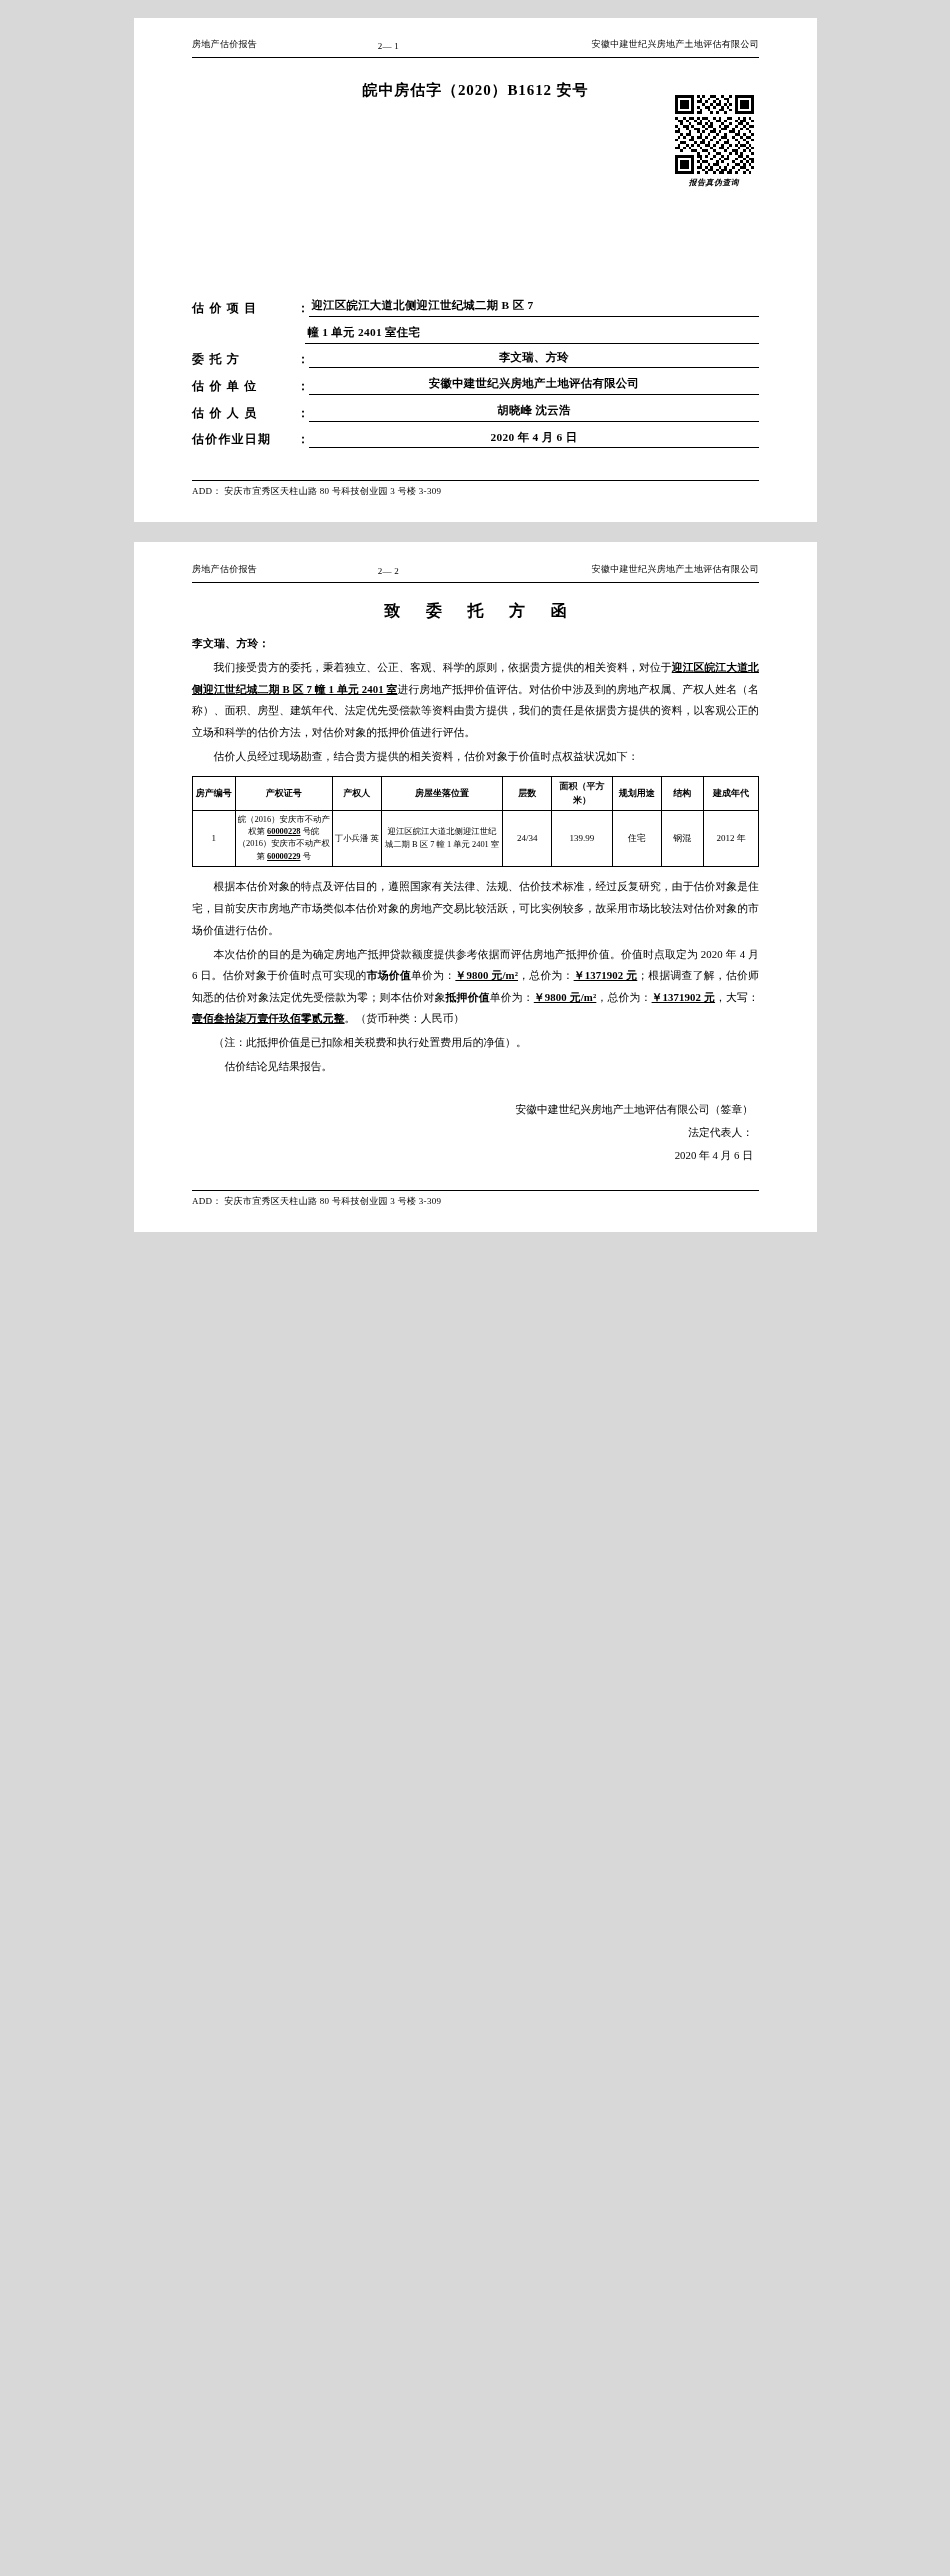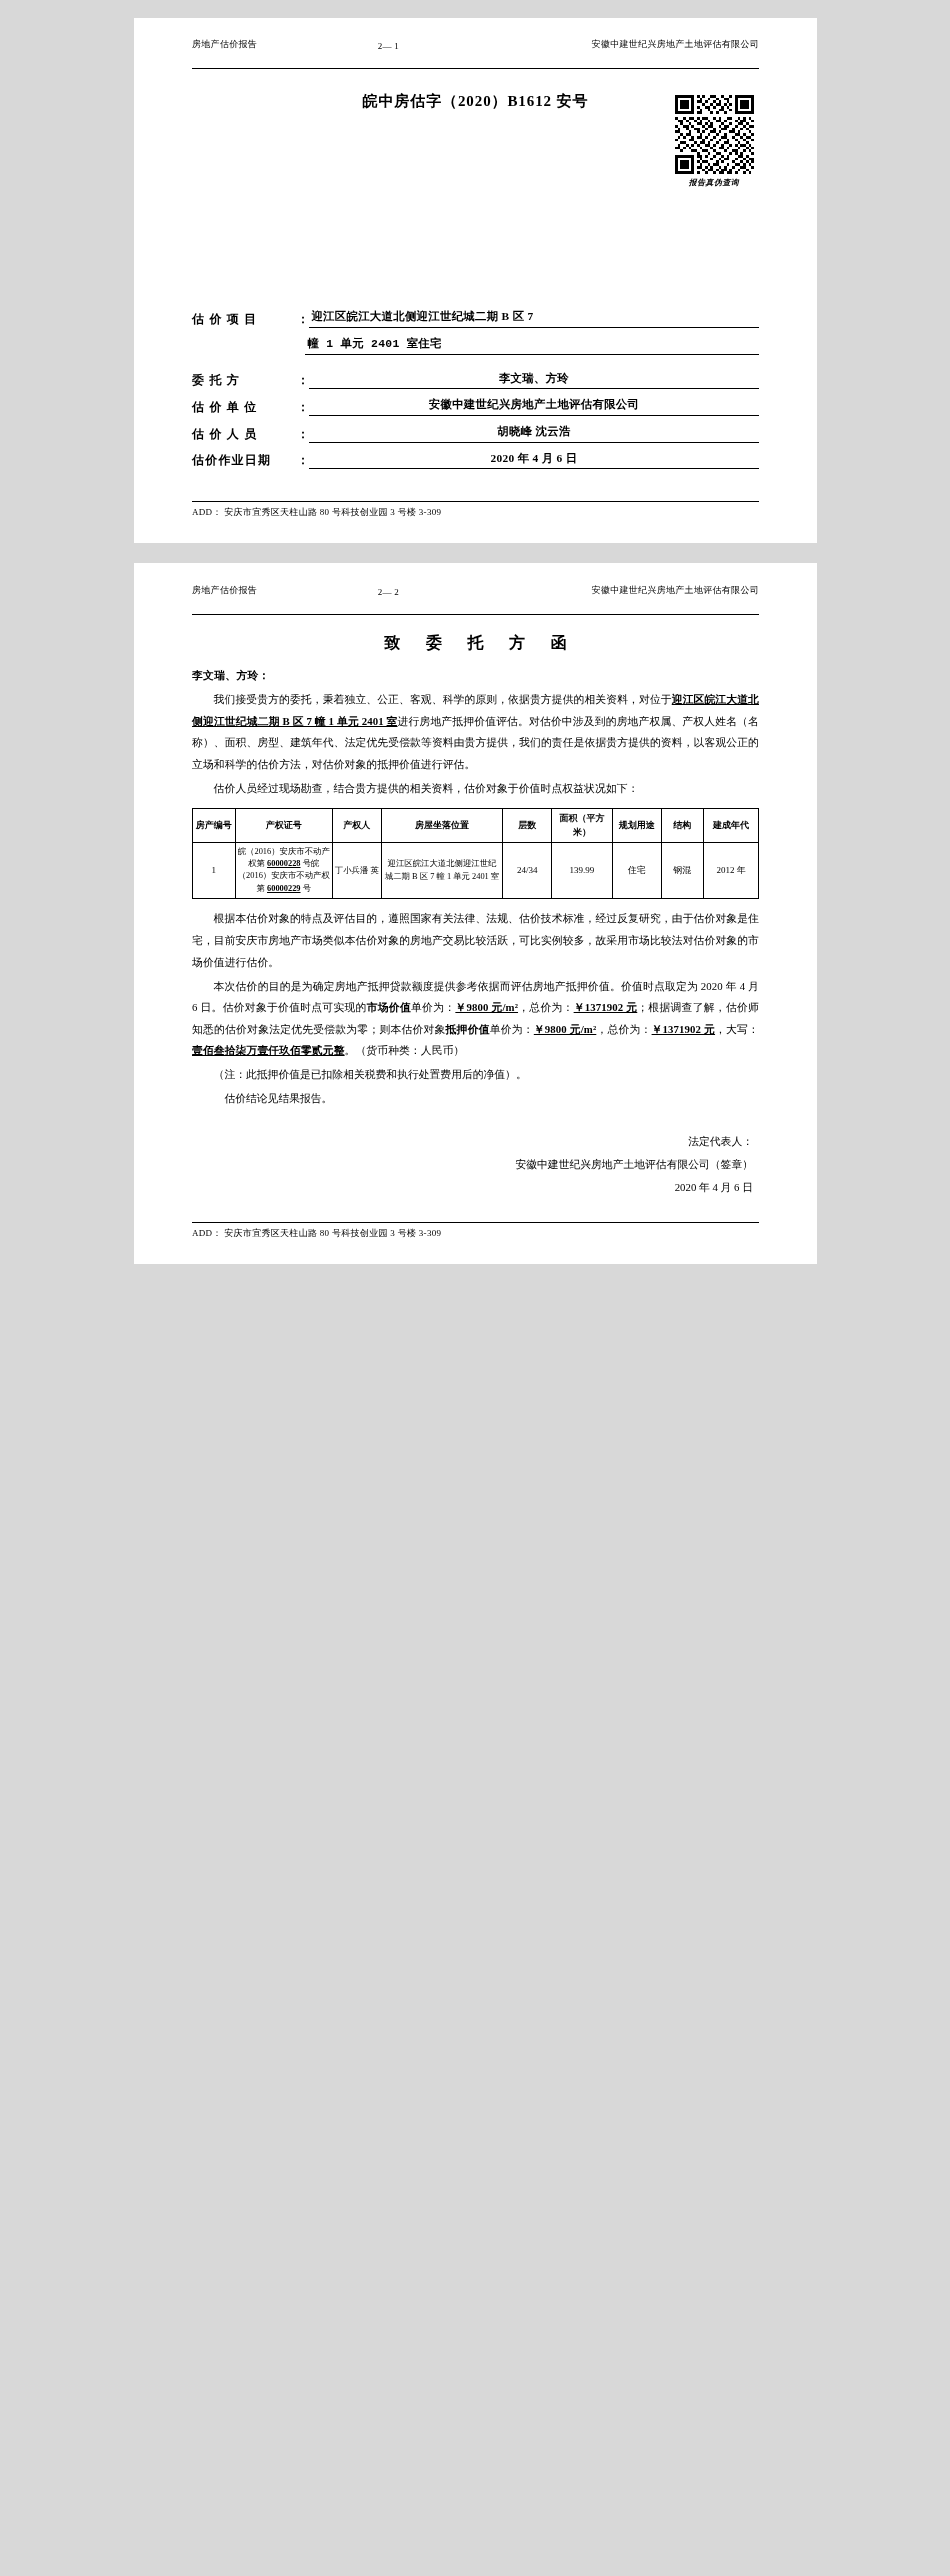--- a/index.html
+++ b/index.html
@@ -26,21 +26,21 @@
     padding: 20.4px 58px 24px 58px;
     position: relative;
   }
 
   
   .run-head {
     display: flex;
     align-items: flex-end;
     font-size: 9px;
     letter-spacing: 0.3px;
-    padding-bottom: 17px;
+    padding-bottom: 6px;
     border-bottom: 1px solid #000;
     margin-bottom: 0;
   }
   .run-head .rh-left { flex: 0 0 auto; }
   .run-head .rh-mid { flex: 1 1 auto; text-align: center; margin-left: -72px;}
   .run-head .rh-right { flex: 0 0 auto; }
 
   
   .qr-block {
     position: absolute;
@@ -112,22 +112,21 @@
     letter-spacing: 0.3px;
     min-height: 15.6px;
   }
   .info-value.cont {
     text-align: left;
     padding-left: 2.4px;
   }
   .info-cont-row {
     display: flex;
     font-size: 12px;
-    margin-bottom: 16px;
-    font-family: Liberation Mono, monospace;
+    margin-bottom: 6px;
   }
   .info-cont-spacer { flex: 0 0 113px; }
 
   
   .foot-addr {
     margin-top: 24px;
     border-top: 1px solid #000;
     padding-top: 3.6px;
     font-size: 9px;
     letter-spacing: 0.3px;
@@ -550,22 +549,22 @@
     <p class="body-par">根据本估价对象的特点及评估目的，遵照国家有关法律、法规、估价技术标准，经过反复研究，由于估价对象是住宅，目前安庆市房地产市场类似本估价对象的房地产交易比较活跃，可比实例较多，故采用市场比较法对估价对象的市场价值进行估价。</p>
 
     <p class="body-par">
       <span>本次估价的目的是为确定房地产抵押贷款额度提供参考依据而评估房地产抵押价值。价值时点取定为 2020 年 4 月 6 日。估价对象于价值时点可实现的</span><b>市场价值</b><span>单价为：</span><span class="u">￥9800 元/m²</span><span>，总价为：</span><span class="u">￥1371902 元</span><span>；根据调查了解，估价师知悉的估价对象法定优先受偿款为零；则本估价对象</span><b>抵押价值</b><span>单价为：</span><span class="u">￥9800 元/m²</span><span>，总价为：</span><span class="u">￥1371902 元</span><span>，大写：</span><span class="u">壹佰叁拾柒万壹仟玖佰零贰元整</span><span>。（货币种类：人民币）</span>
     </p>
 
     <p class="note-par">（注：此抵押价值是已扣除相关税费和执行处置费用后的净值）。</p>
     <p class="concl-par">估价结论见结果报告。</p>
 
     <div class="sign-block">
+      <div>安徽中建世纪兴房地产土地评估有限公司（签章）</div>
       <div>法定代表人：</div>
-      <div>安徽中建世纪兴房地产土地评估有限公司（签章）</div>
       <div>2020 年 4 月 6 日</div>
     </div>
 
     <div class="foot-addr">ADD：  安庆市宜秀区天柱山路 80 号科技创业园 3 号楼 3-309</div>
   </div>
 
 </div>
 
 
 </body></html>

